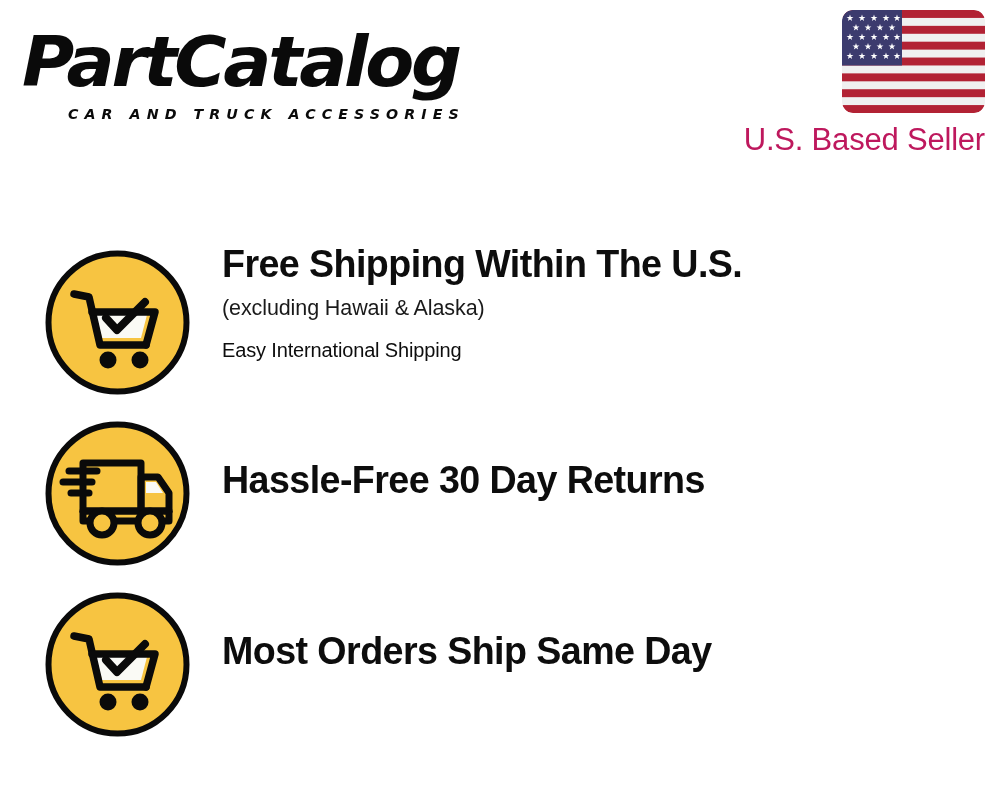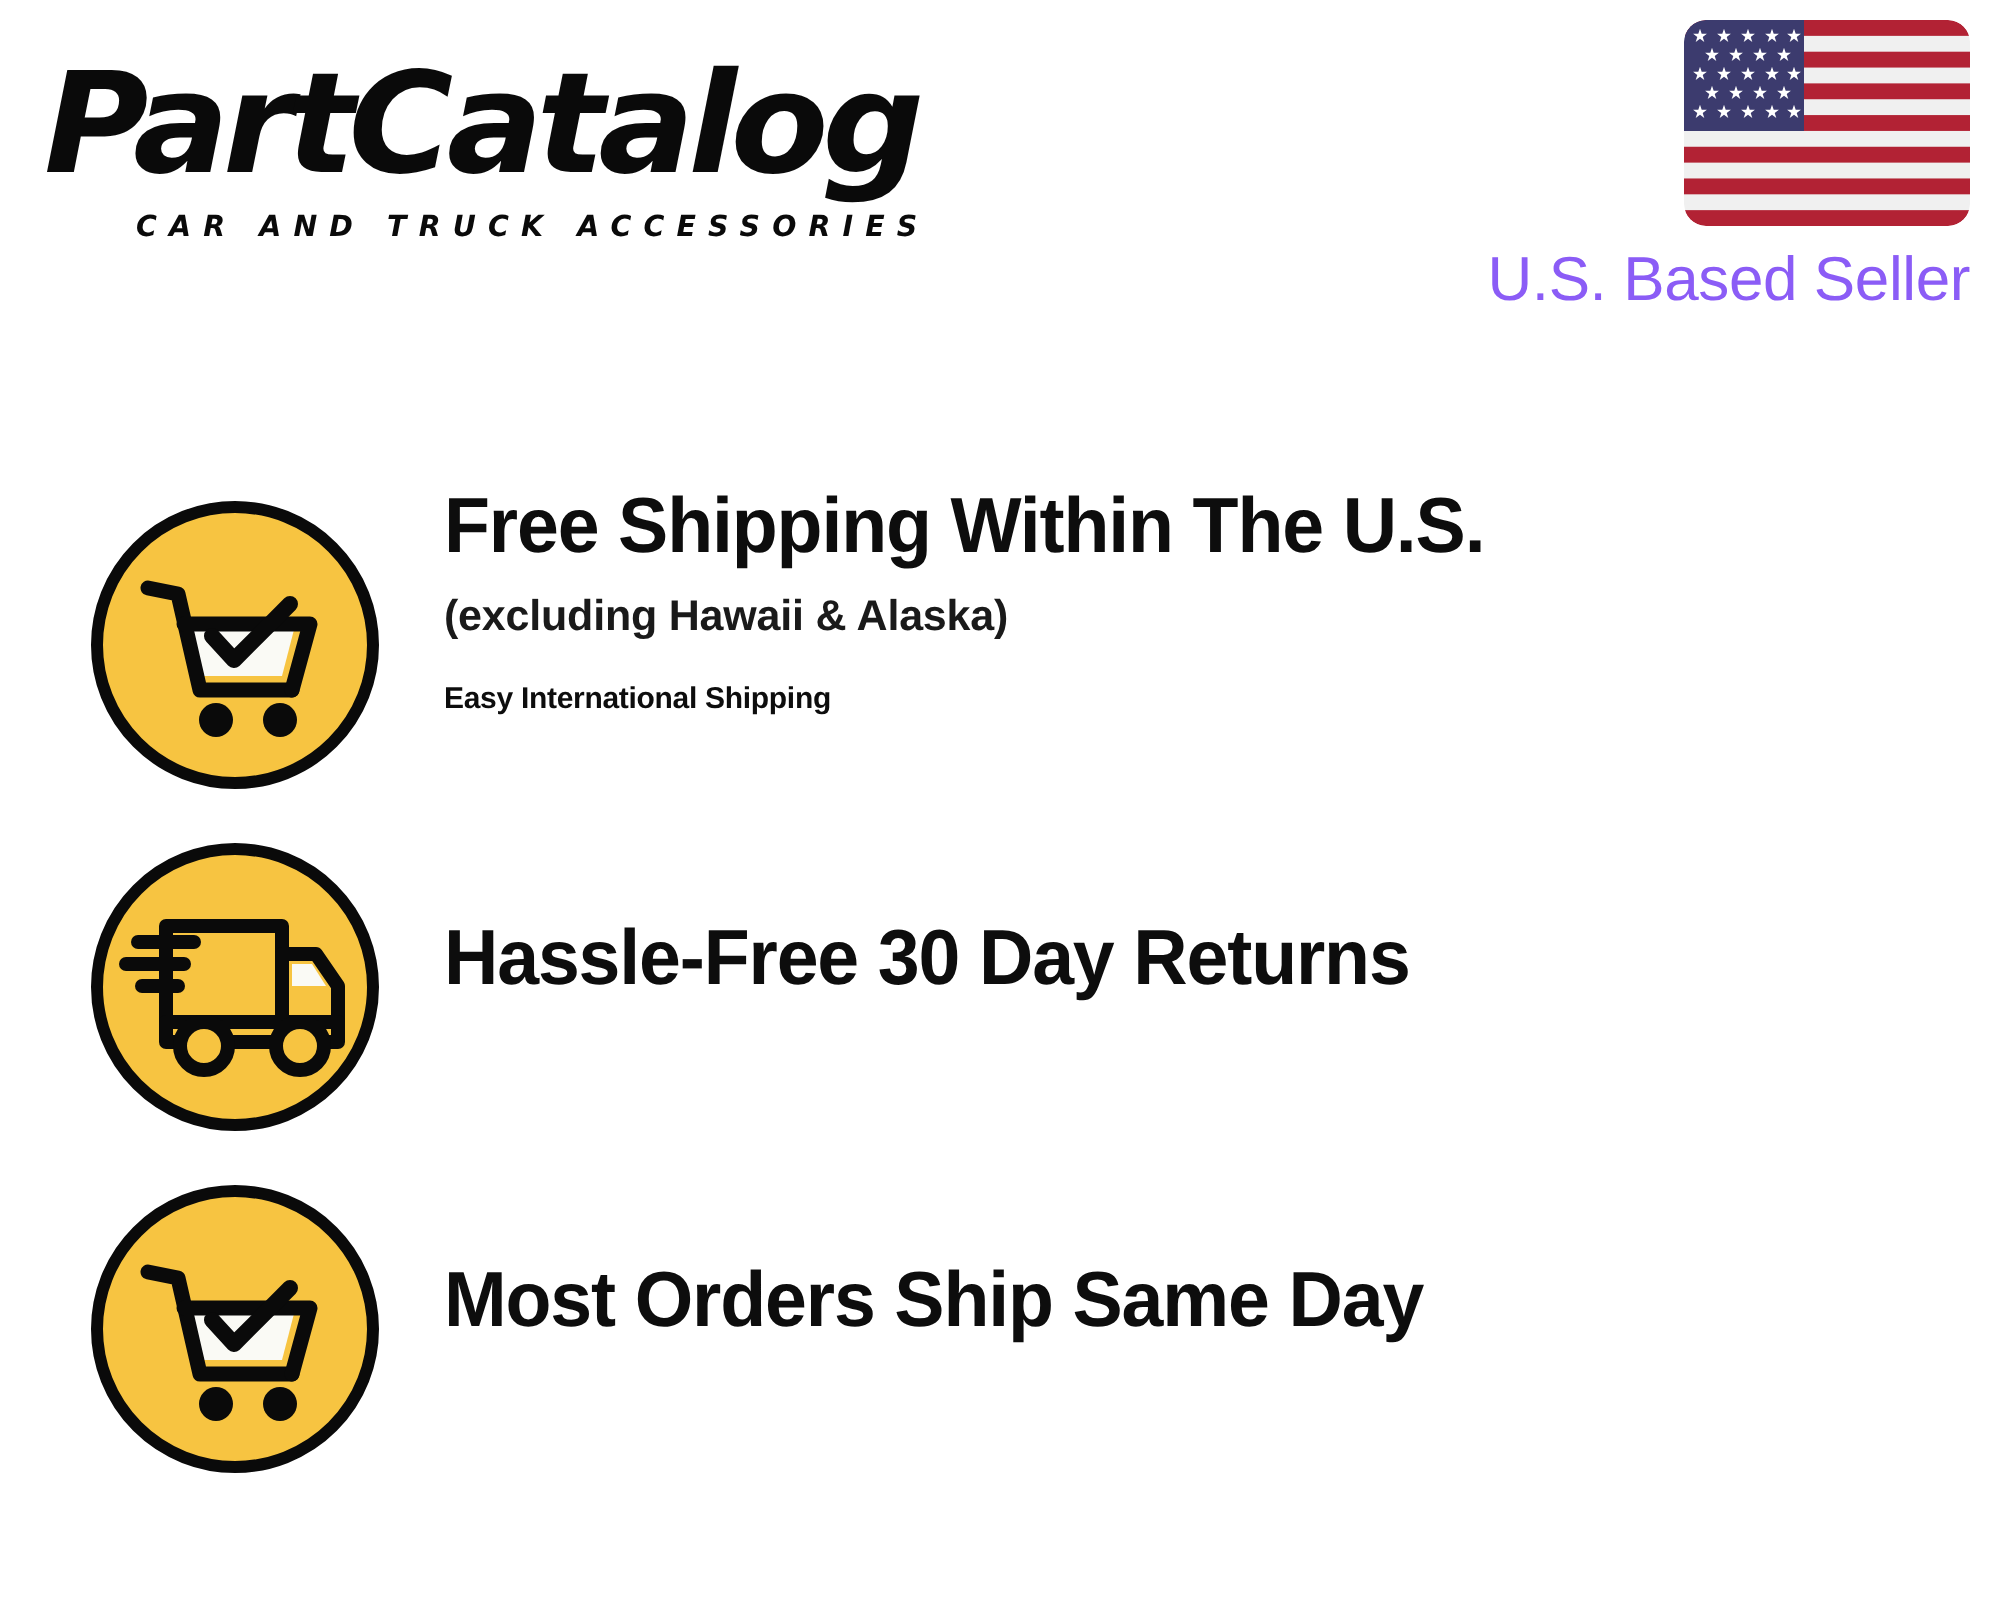--- a/index.html
+++ b/index.html
@@ -72,21 +72,21 @@
     overflow: hidden;
   }
   #seller-label {
     display: block;
     margin-top: 8px;
     font-family: "Liberation Sans", sans-serif;
     font-weight: normal;
     font-size: 31px;
     line-height: 38px;
     letter-spacing: -0.2px;
-    color: #8b5cf6;
+    color: #be185d;
     white-space: nowrap;
   }
 
   
   #features {
     position: absolute;
     left: 0;
     top: 236px;
     width: 792px;
   }
@@ -118,31 +118,31 @@
     font-size: 39px;
     line-height: 50px;
     letter-spacing: -0.6px;
     color: #0d0d0d;
     white-space: nowrap;
     transform: scaleX(0.965);
     transform-origin: left top;
   }
   .feature-sub {
     font-family: "Liberation Sans", sans-serif;
-    font-weight: bold;
+    font-weight: normal;
     font-size: 21.5px;
     line-height: 30px;
     letter-spacing: -0.1px;
     color: #1a1a1a;
     white-space: nowrap;
   }
   .feature-sub-strong {
     font-family: "Liberation Sans", sans-serif;
-    font-weight: bold;
-    font-size: 15px;
+    font-weight: normal;
+    font-size: 20px;
     line-height: 30px;
     letter-spacing: -0.15px;
     color: #0d0d0d;
     white-space: nowrap;
   }
   
   #row-shipping .feature-text { top: 3px; }
   #row-shipping .feature-heading { margin-bottom: 4px; }
   #row-shipping .feature-sub-strong { margin-top: 12px; }
   

